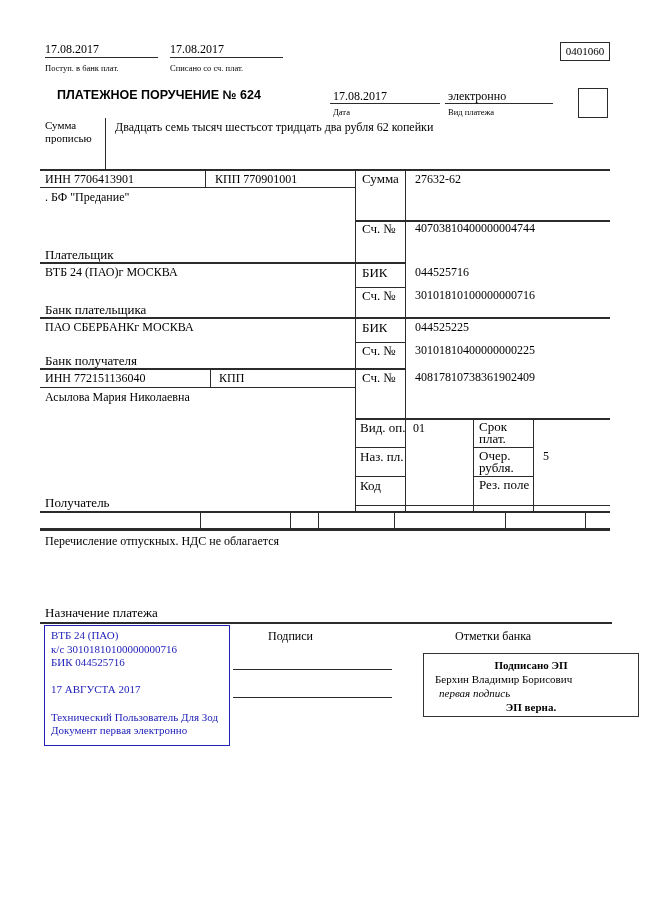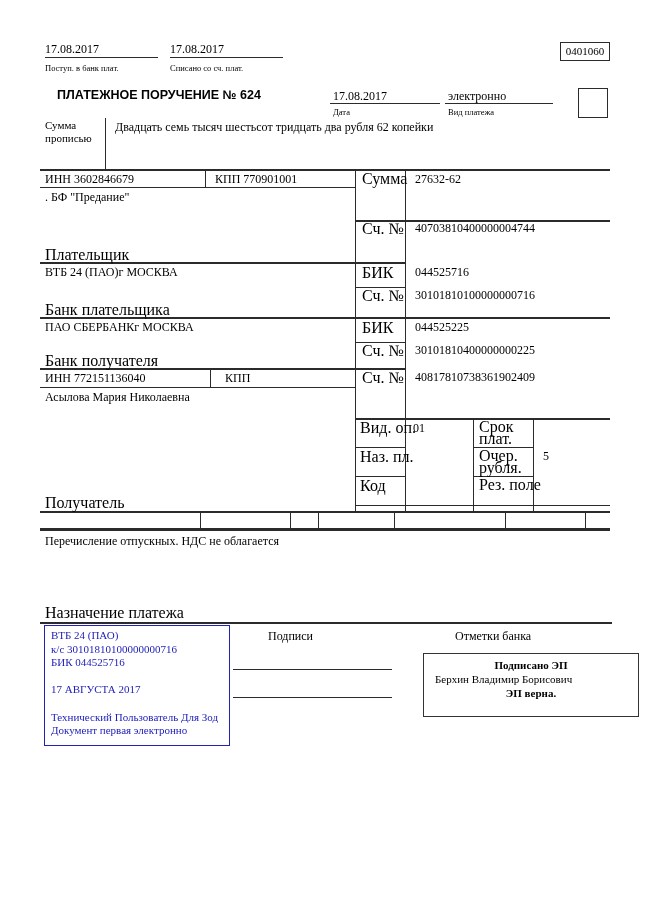--- a/index.html
+++ b/index.html
@@ -6,21 +6,21 @@
   .page{position:relative;width:660px;height:919px;background:#fff;overflow:hidden;
         font-family:"Liberation Serif", serif;color:#000;}
   .abs{position:absolute;}
   .hline{position:absolute;background:#2b2b2b;height:1.3px;}
   .hline.thick{height:2px;}
   .hline.xthick{height:3px;}
   .vline{position:absolute;background:#2b2b2b;width:1.3px;}
   .t12{font-size:12px;line-height:14px;white-space:nowrap;}
   .t11{font-size:11px;line-height:13px;}
   .lbl{font-size:8.5px;line-height:10px;white-space:nowrap;}
-  .cell-lbl{font-size:16px;line-height:12px;}
+  .cell-lbl{font-size:13px;line-height:12px;}
   .title{font-family:"Liberation Sans", sans-serif;font-weight:bold;font-size:12.5px;white-space:nowrap;padding-left:12px;}
   .boxed{border:1px solid #2b2b2b;}
   .stamp{border:1px solid #2222bb;color:#2222bb;font-size:11px;line-height:13.6px;padding:3px 6px;box-sizing:border-box;}
   .stamp div{min-height:13.6px;}
   .ep-box{border:1.5px solid #333;box-sizing:border-box;font-size:11px;line-height:14px;padding-top:4px;}
   .ep-title{font-weight:bold;text-align:center;}
   .ep-name{padding-left:11px;}
   .ep-note{font-style:italic;padding-left:15px;}
   .ep-verified{font-weight:bold;text-align:center;}
   .wrap{white-space:normal;}
@@ -76,21 +76,21 @@
   <div class="hline thick" style="left:40px;top:511px;width:570px;"></div>
   <div class="hline xthick" style="left:40px;top:528px;width:570px;"></div>
 
   <div class="vline" style="left:200px;top:511px;height:17px;"></div>
   <div class="vline" style="left:290px;top:511px;height:17px;"></div>
   <div class="vline" style="left:318px;top:511px;height:17px;"></div>
   <div class="vline" style="left:394px;top:511px;height:17px;"></div>
   <div class="vline" style="left:505px;top:511px;height:17px;"></div>
   <div class="vline" style="left:585px;top:511px;height:17px;"></div>
 
-  <div class="abs t12" style="left:45px;top:172px;">ИНН 3602846679</div>
+  <div class="abs t12" style="left:45px;top:172px;">ИНН 7706413901</div>
   <div class="abs t12" style="left:215px;top:172px;">КПП 770901001</div>
   <div class="abs cell-lbl" style="left:362px;top:173px;">Сумма</div>
   <div class="abs t12" style="left:415px;top:172px;text-align:right;">27632-62</div>
   <div class="abs t12" style="left:45px;top:190px;">. БФ "Предание"</div>
   <div class="abs cell-lbl" style="left:362px;top:223px;">Сч. №</div>
   <div class="abs t12" style="left:415px;top:221px;">40703810400000004744</div>
   <div class="abs cell-lbl" style="left:45px;top:249px;">Плательщик</div>
 
   <div class="abs t12" style="left:45px;top:265px;">ВТБ 24 (ПАО)г МОСКВА</div>
   <div class="abs cell-lbl" style="left:362px;top:267px;">БИК</div>
@@ -100,21 +100,21 @@
   <div class="abs cell-lbl" style="left:45px;top:304px;">Банк плательщика</div>
 
   <div class="abs t12" style="left:45px;top:320px;">ПАО СБЕРБАНКг МОСКВА</div>
   <div class="abs cell-lbl" style="left:362px;top:322px;">БИК</div>
   <div class="abs t12" style="left:415px;top:320px;">044525225</div>
   <div class="abs cell-lbl" style="left:362px;top:345px;">Сч. №</div>
   <div class="abs t12" style="left:415px;top:343px;">30101810400000000225</div>
   <div class="abs cell-lbl" style="left:45px;top:355px;">Банк получателя</div>
 
   <div class="abs t12" style="left:45px;top:371px;">ИНН 772151136040</div>
-  <div class="abs t12" style="left:225px;top:371px;">КПП</div>
+  <div class="abs t12" style="left:219px;top:371px;">КПП</div>
   <div class="abs cell-lbl" style="left:362px;top:372px;">Сч. №</div>
   <div class="abs t12" style="left:415px;top:370px;">40817810738361902409</div>
   <div class="abs t12" style="left:45px;top:390px;">Асылова Мария Николаевна</div>
   <div class="abs cell-lbl" style="left:45px;top:497px;">Получатель</div>
 
   <div class="abs cell-lbl" style="left:360px;top:422px;">Вид. оп.</div>
   <div class="abs t12" style="left:413px;top:421px;">01</div>
   <div class="abs cell-lbl wrap" style="left:479px;top:421px;width:38px;">Срок плат.</div>
   <div class="abs cell-lbl" style="left:360px;top:451px;">Наз. пл.</div>
   <div class="abs cell-lbl wrap" style="left:479px;top:450px;width:38px;">Очер. рубля.</div>
@@ -139,16 +139,17 @@
     <div class="wrap">Технический Пользователь Для Зод</div>
     <div>Документ первая электронно</div>
   </div>
 
   <div class="hline" style="left:233px;top:669px;width:159px;"></div>
   <div class="hline" style="left:233px;top:697px;width:159px;"></div>
 
   <div class="abs ep-box" style="left:423px;top:653px;width:216px;height:64px;">
     <div class="ep-title">Подписано ЭП</div>
     <div class="ep-name">Берхин Владимир Борисович</div>
+    <div class="ep-note">первая подпись</div>
     <div class="ep-verified">ЭП верна.</div>
   </div>
 
 </div>
 
 </body></html>

